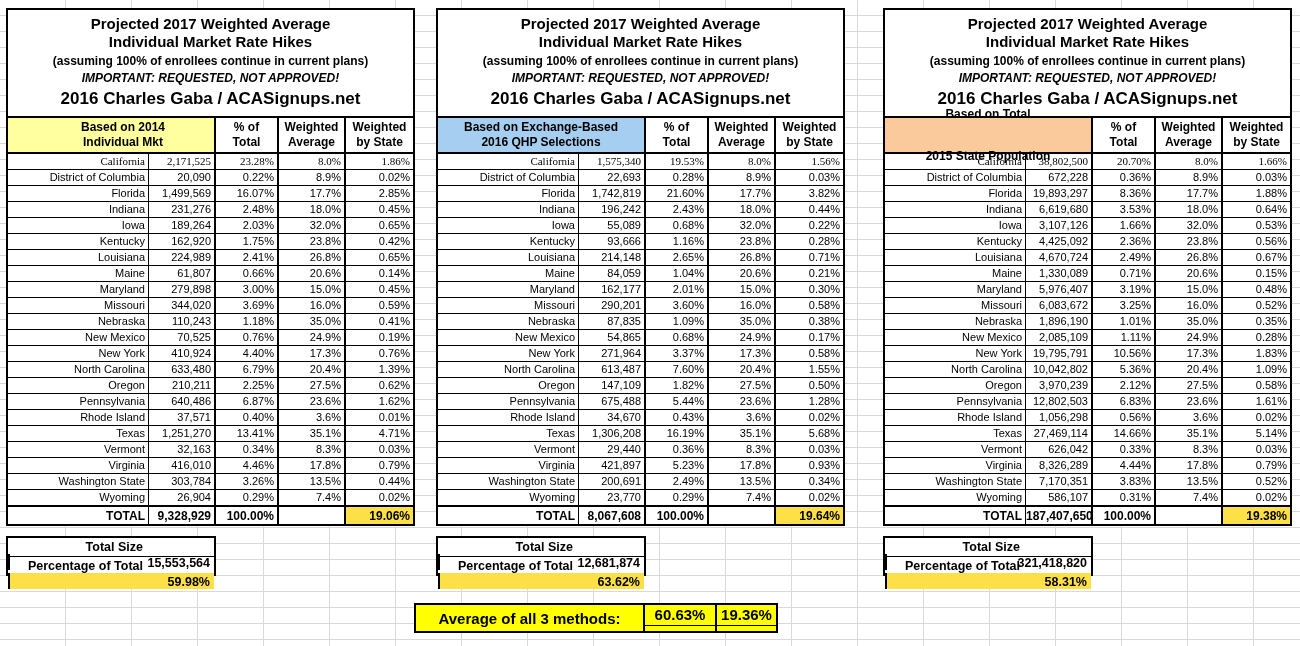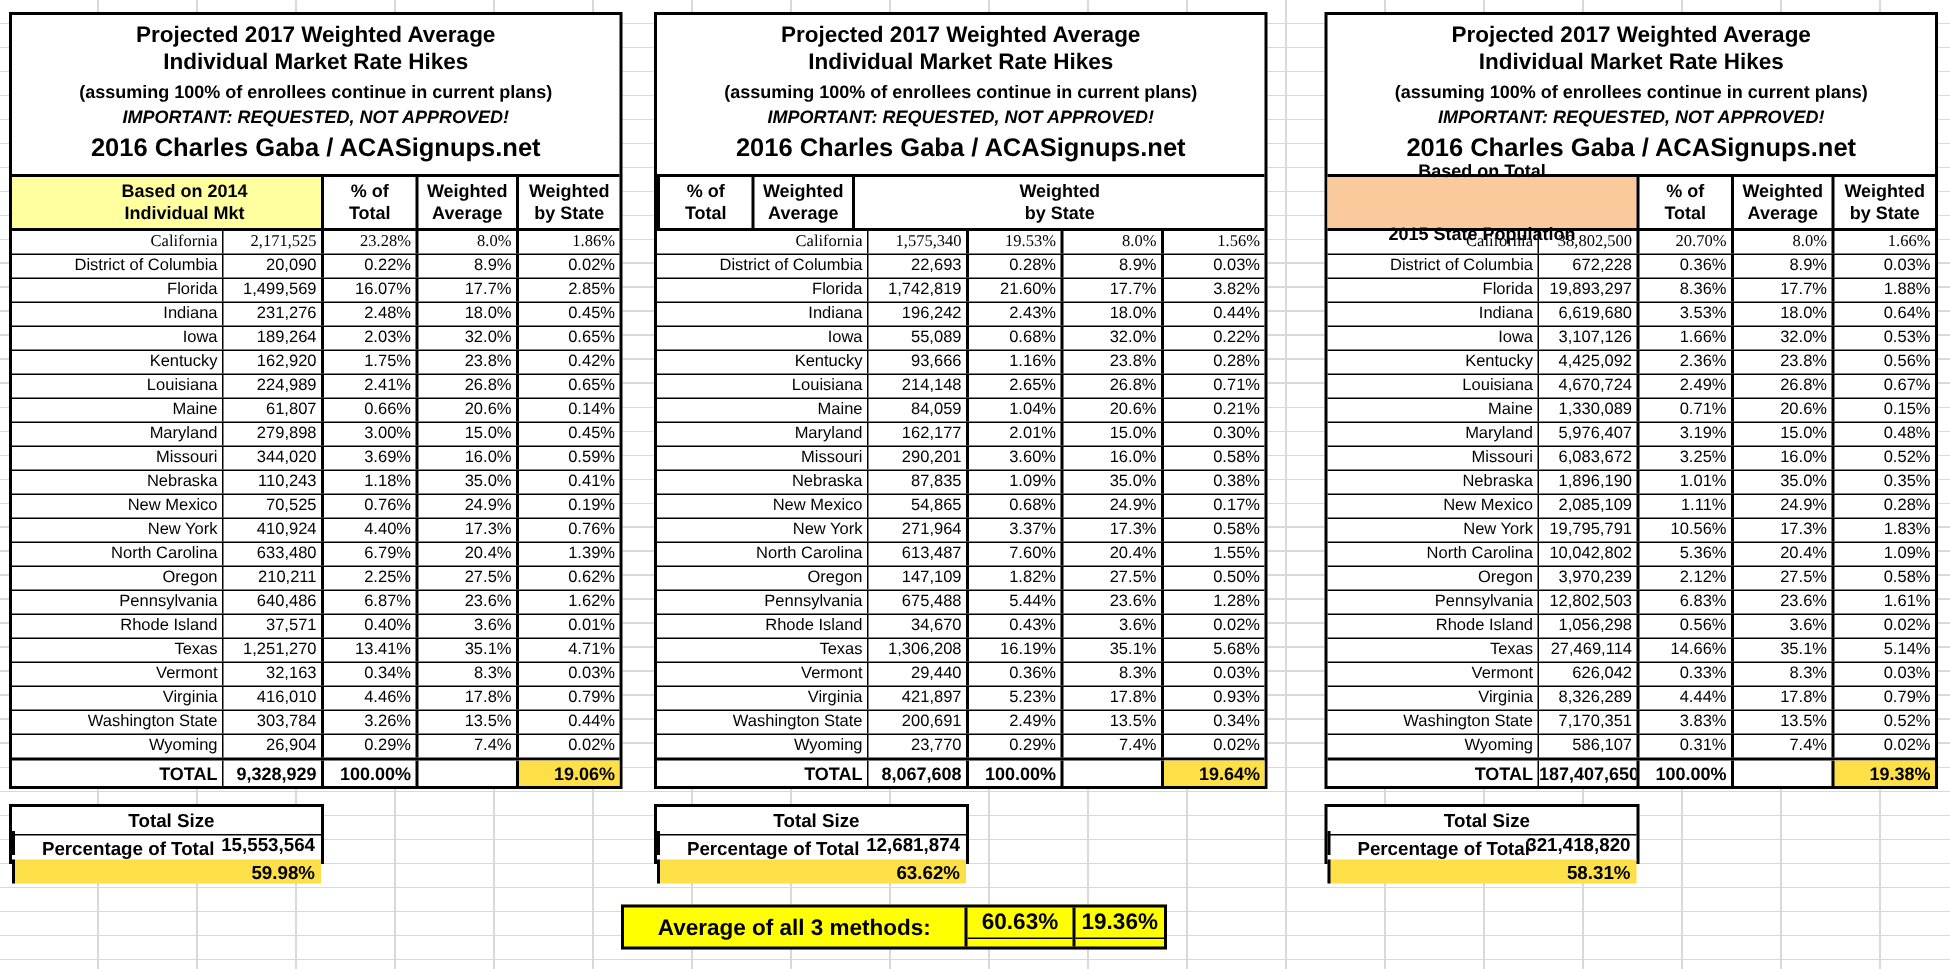--- a/index.html
+++ b/index.html
@@ -245,20 +245,24 @@
 
   <div class="sheet s1">
     <div class="title-block">
       <div class="tl1">Projected 2017 Weighted Average</div>
       <div class="tl2">Individual Market Rate Hikes</div>
       <div class="tl3">(assuming 100% of enrollees continue in current plans)</div>
       <div class="tl4">IMPORTANT: REQUESTED, NOT APPROVED!</div>
       <div class="tl5">2016 Charles Gaba / ACASignups.net</div>
     </div>
     <div class="header-row">
+      <div class="hc hc0" style="background-color: rgb(166, 206, 240);">
+        <div>Based on Exchange-Based</div>
+        <div>2016 QHP Selections</div>
+      </div>
       <div class="hc hc1">
         <div>% of</div>
         <div>Total</div>
       </div>
       <div class="hc hc2">
         <div>Weighted</div>
         <div>Average</div>
       </div>
       <div class="hc hc3">
         <div>Weighted</div>

